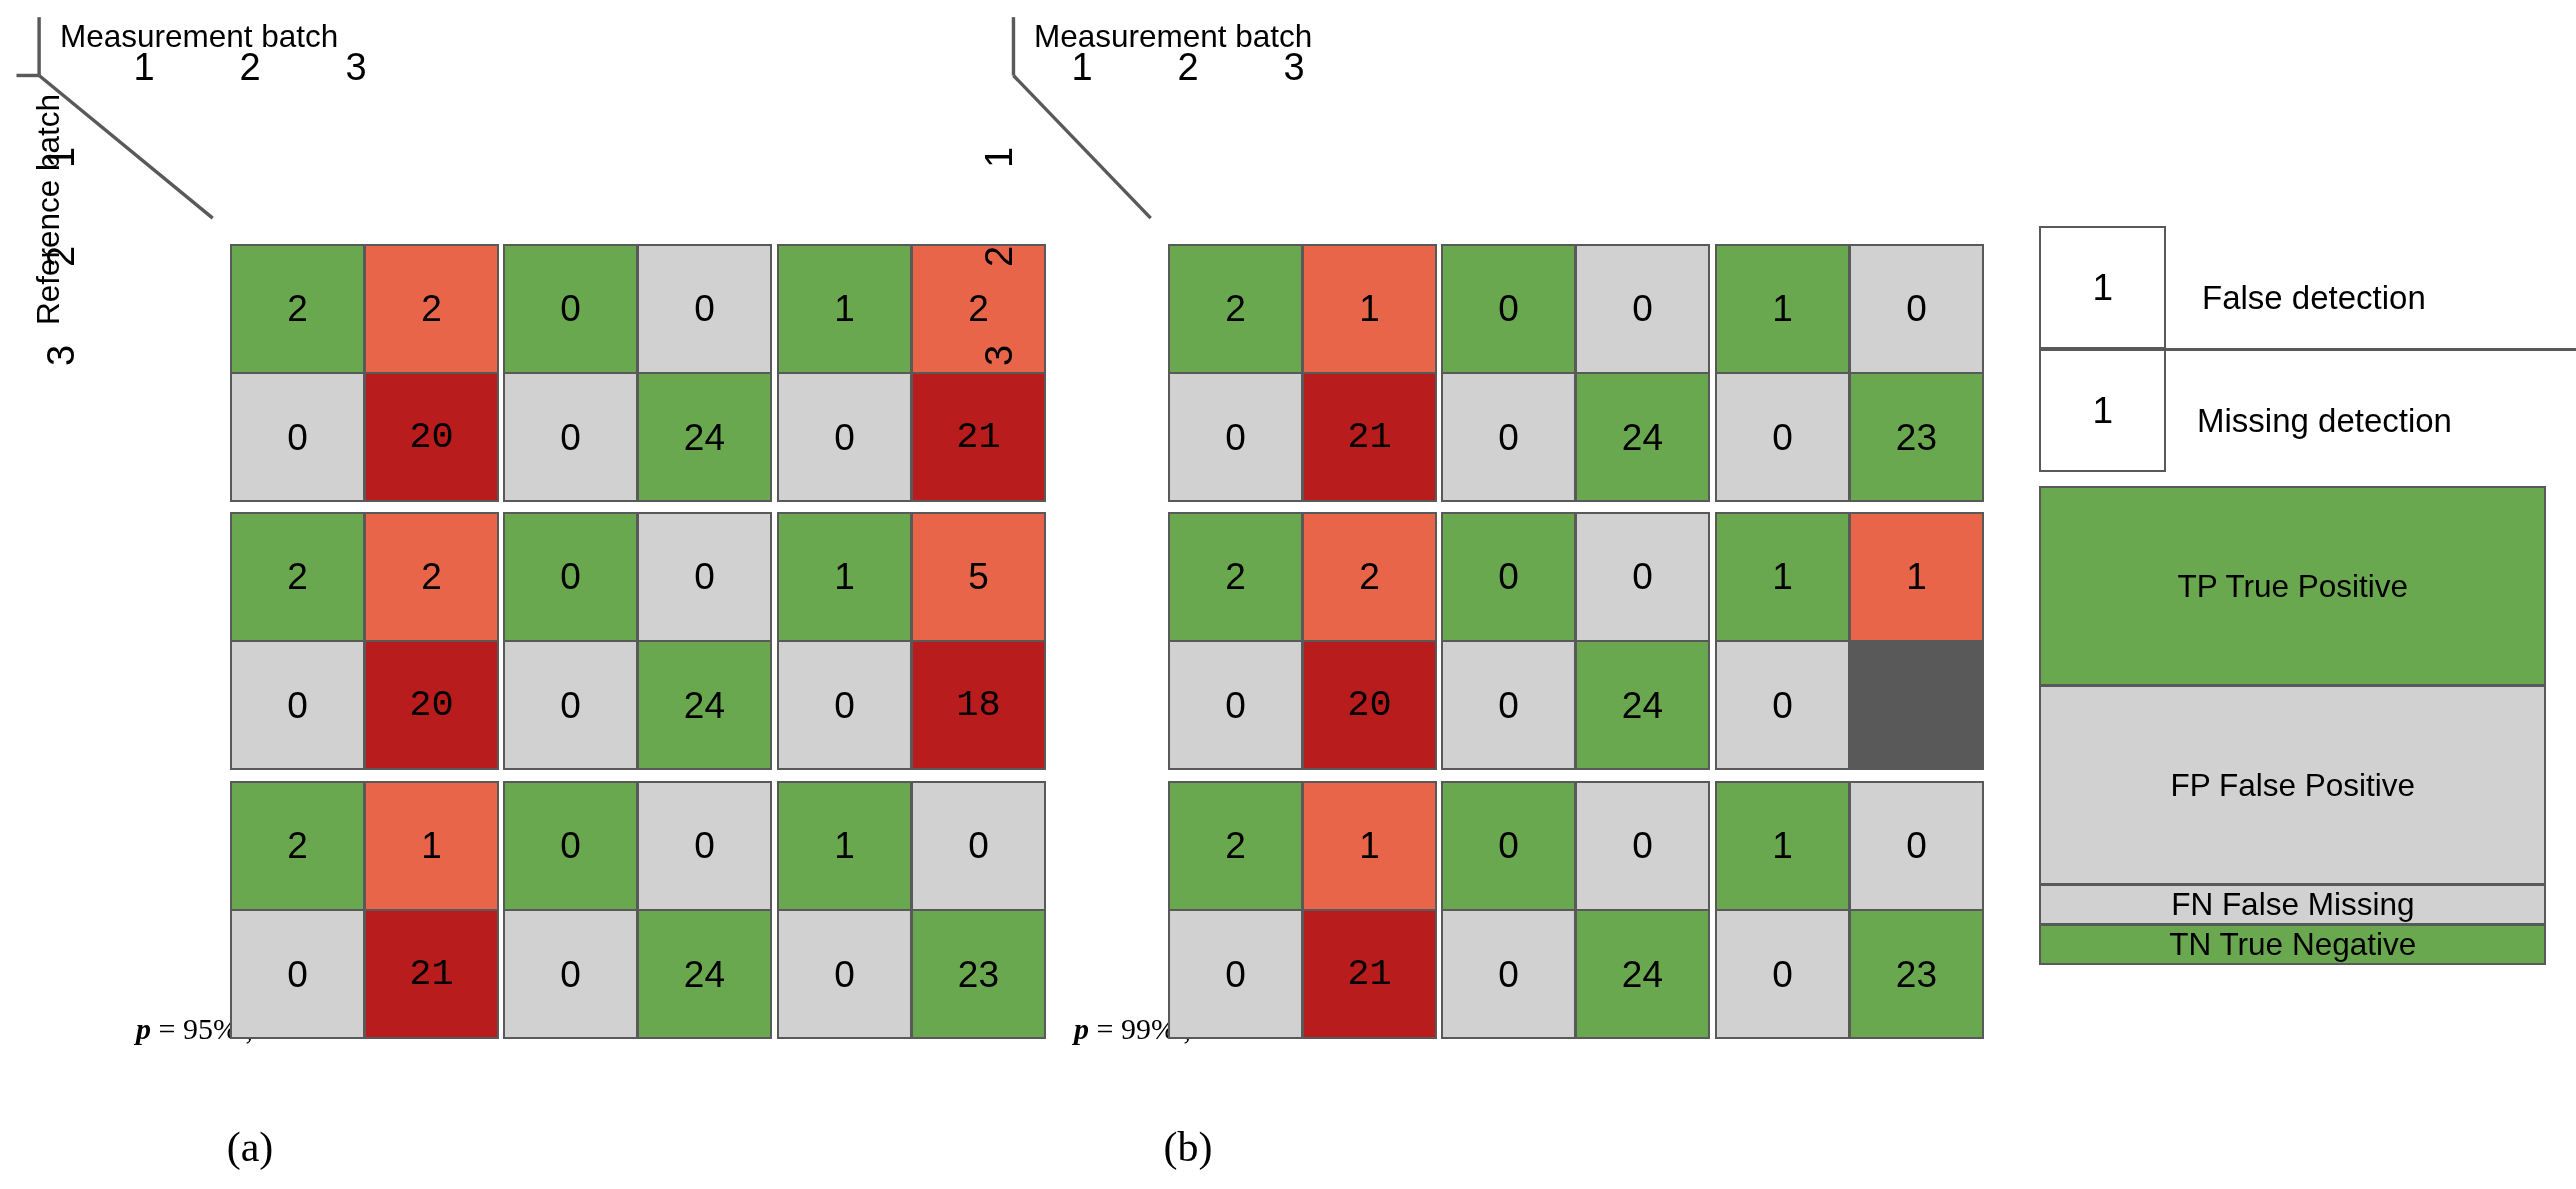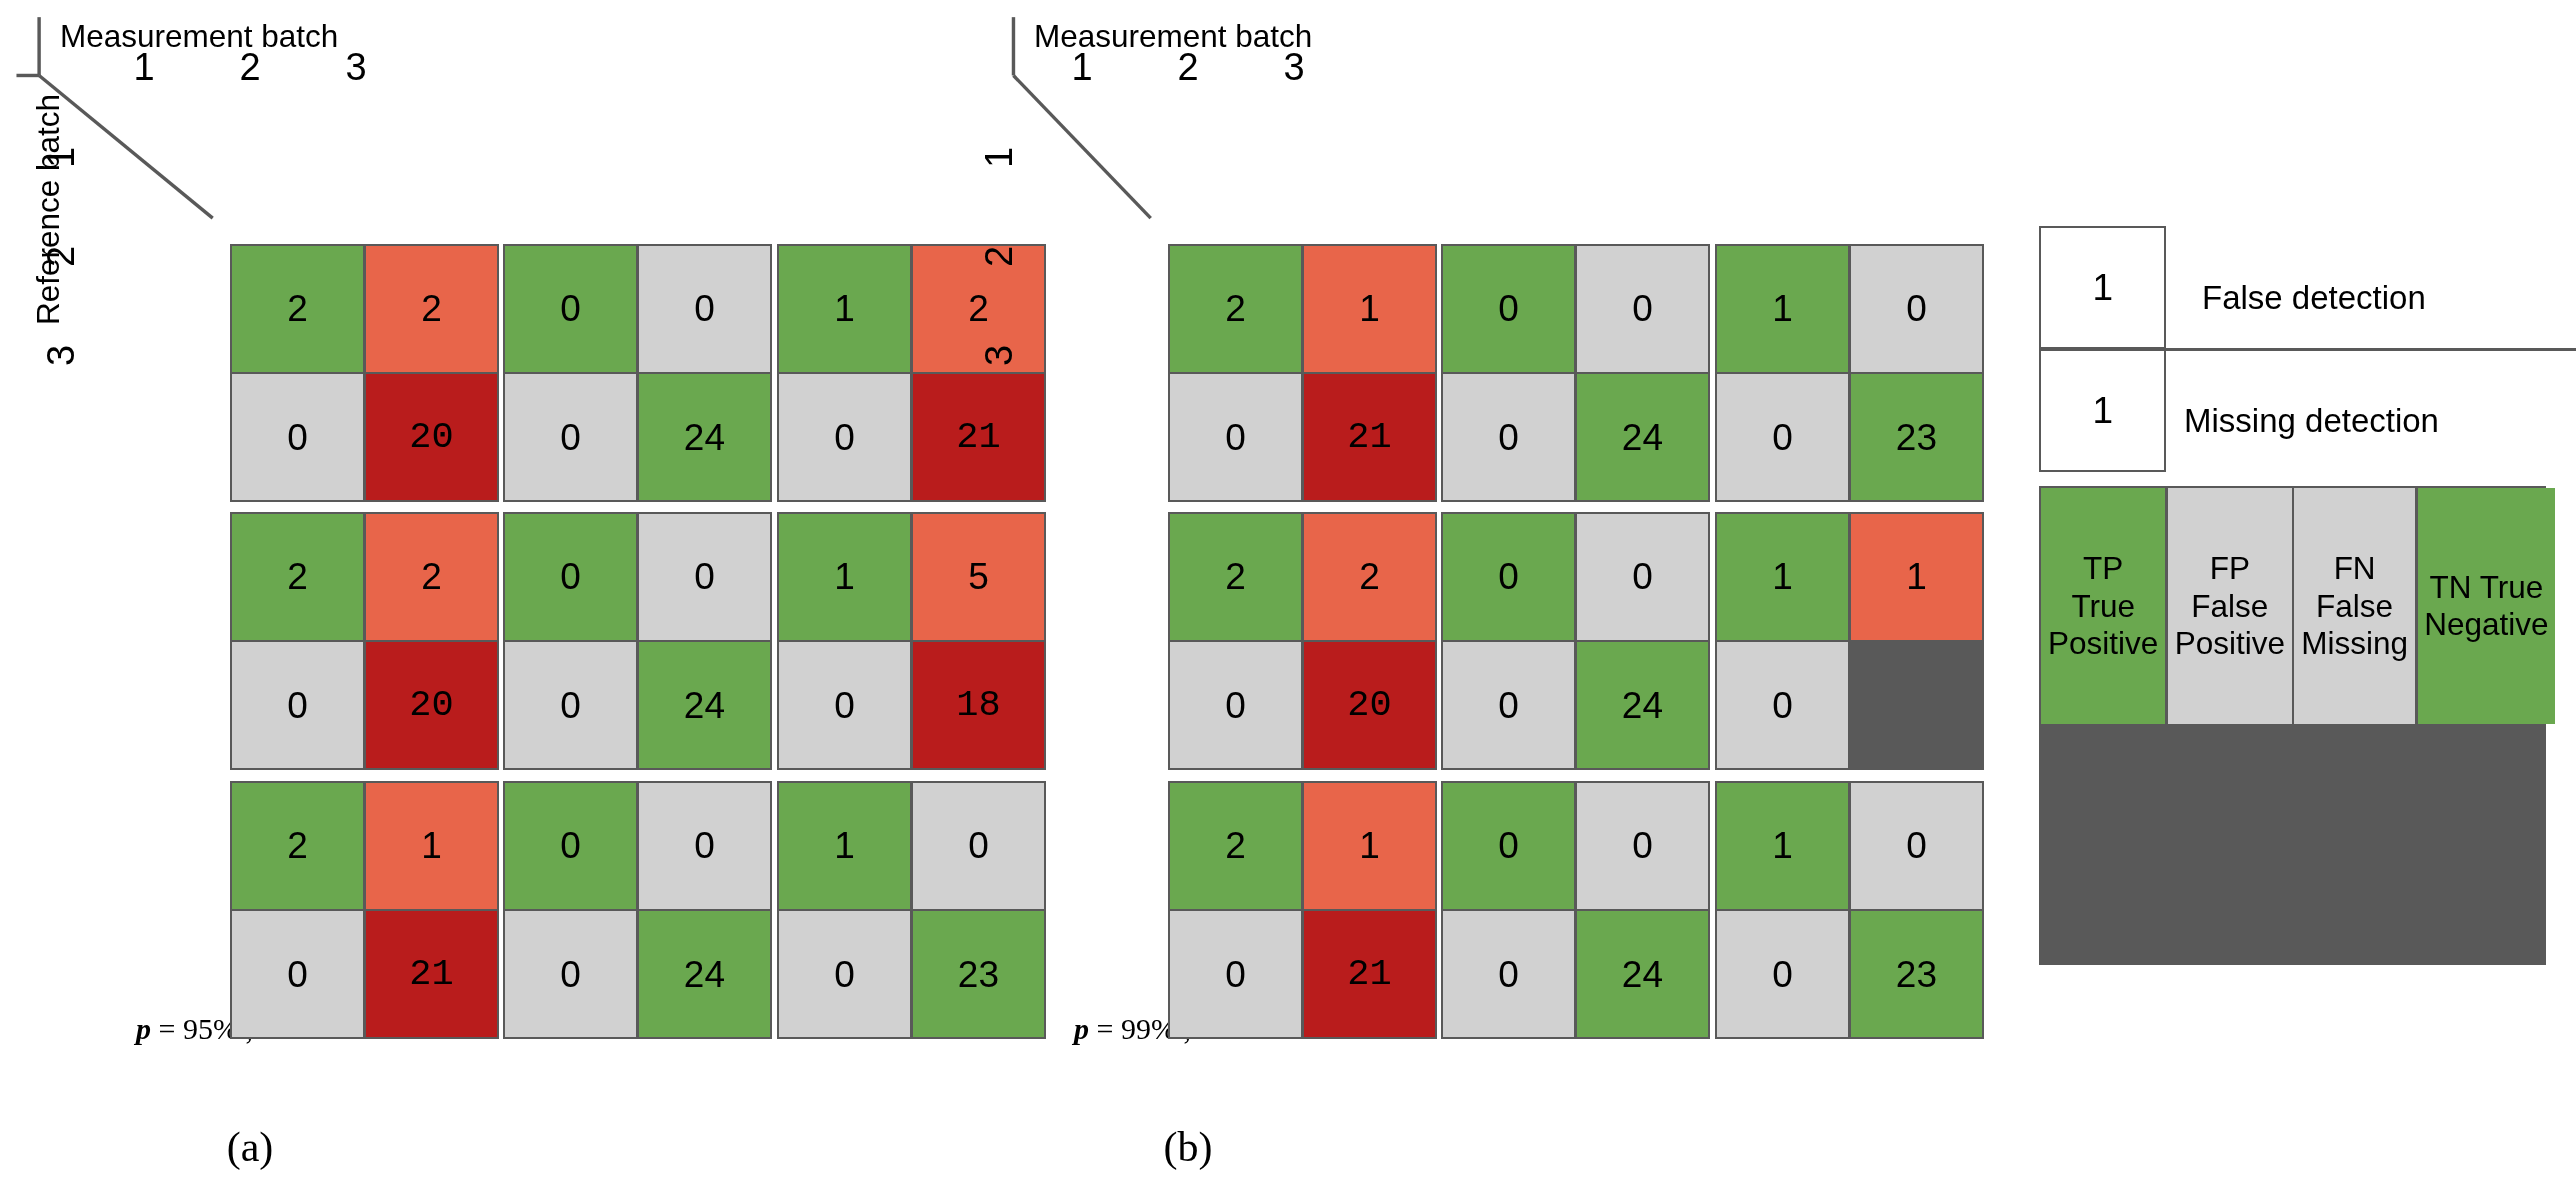--- a/index.html
+++ b/index.html
@@ -103,21 +103,21 @@
     line-height:1;
     margin-top:8px;
   }
   .lg-rule{
     position:absolute;
     height:2.7px;background:#595959;
   }
   .lg-quad{
     position:absolute;
     display:grid;
-    grid-template-columns:1fr 1fr 1fr 1fr;
+    grid-template-columns:1fr;
     grid-template-rows:1fr 1fr;
     gap:2.7px;
     background:#595959;
     border:2.7px solid #595959;
     box-sizing:border-box;
   }
   .lg-quad .cell{
     font-size:31.5px;
     text-align:center;
     line-height:1.18;
@@ -298,21 +298,21 @@
     <div class="lg-swatch" style="left:12.3px;top:226px;width:127px;height:123px;">
       <span>1</span>
     </div>
     <div class="lg-text" style="left:175px;top:273px;">False detection</div>
 
     <div class="lg-rule" style="left:139px;top:348px;width:546px;"></div>
 
     <div class="lg-swatch" style="left:12.3px;top:349px;width:127px;height:123px;">
       <span>1</span>
     </div>
-    <div class="lg-text" style="left:157px;top:396px;">Missing detection</div>
+    <div class="lg-text" style="left:170px;top:396px;">Missing detection</div>
 
     <div class="lg-quad" style="left:12.3px;top:486px;width:507px;height:479px;">
       <div class="cell c-green">TP True Positive</div>
       <div class="cell c-grey">FP False Positive</div>
       <div class="cell c-grey">FN False Missing</div>
       <div class="cell c-green">TN True Negative</div>
     </div>
   </div>
 
 </div>

